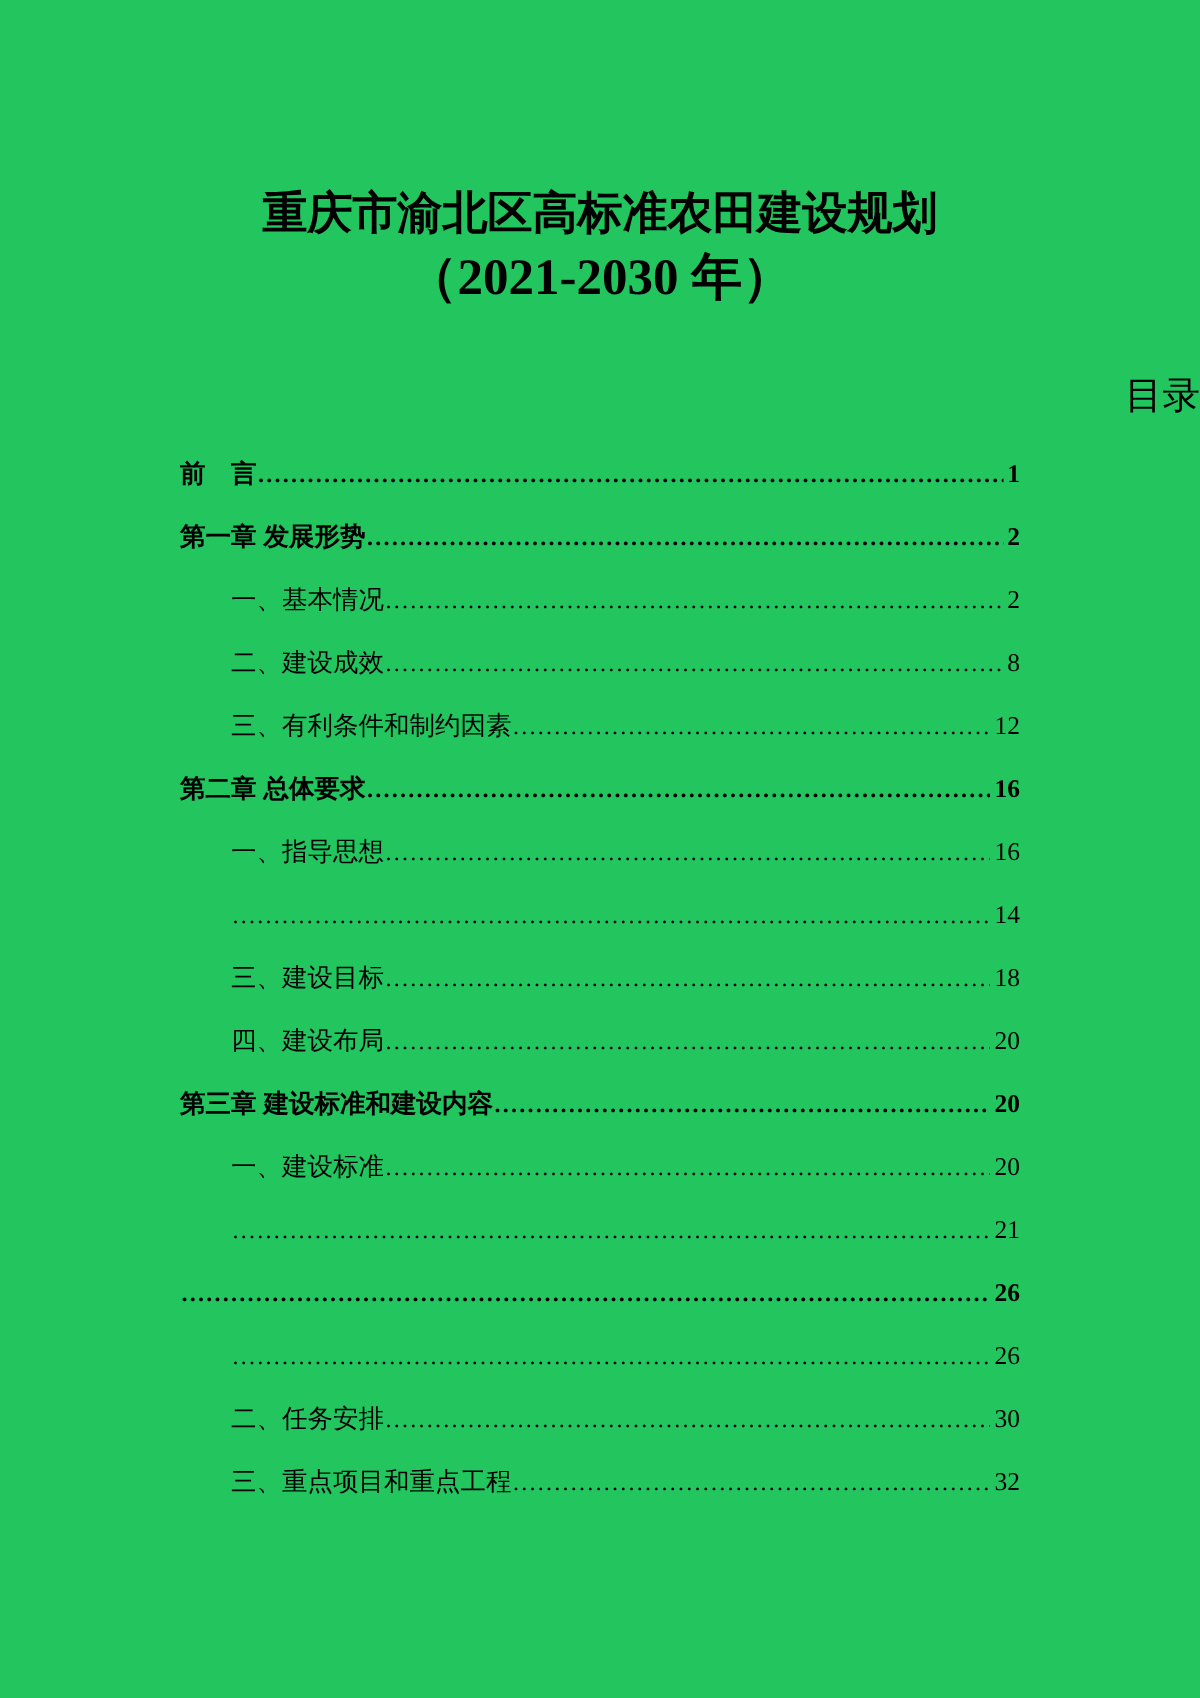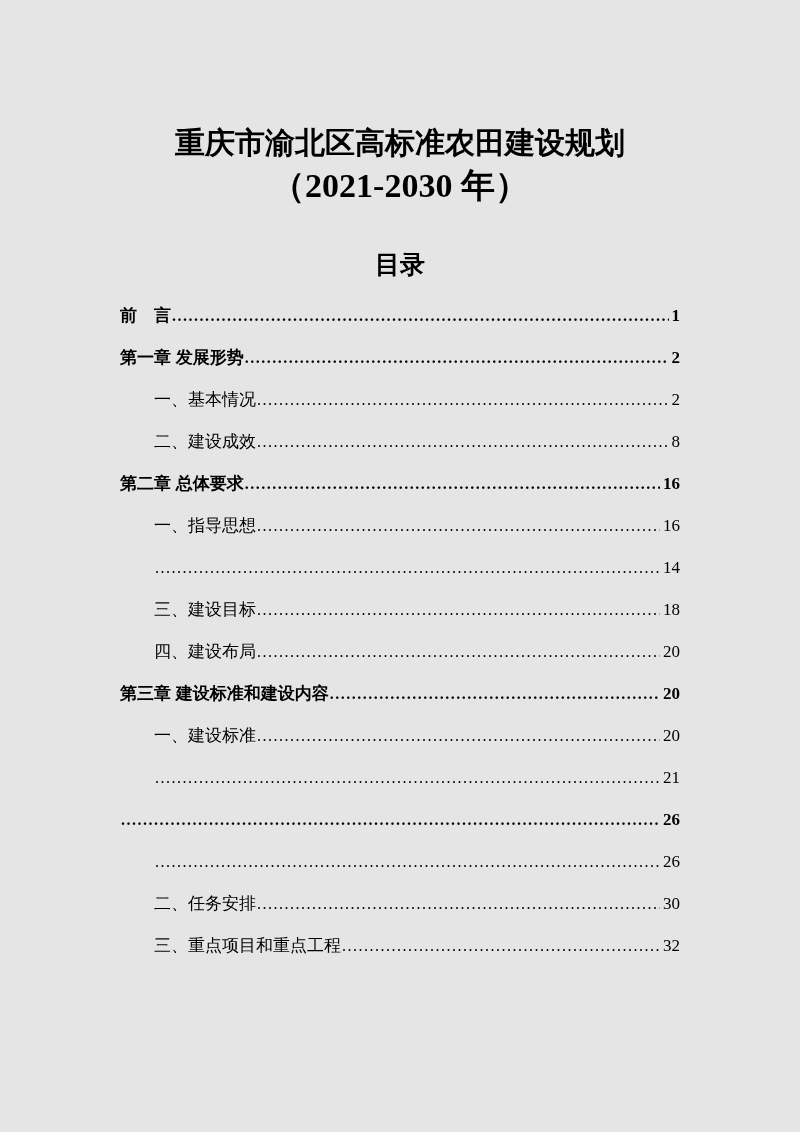--- a/index.html
+++ b/index.html
@@ -4,21 +4,21 @@
 <style>
   html, body {
     margin: 0;
     padding: 0;
     background: #ffffff;
   }
   .page {
     position: relative;
     width: 800px;
     height: 1132px;
-    background: #e5e5e5;
+    background: #22c55e;
     color: #000000;
     overflow: hidden;
   }
   .doc-title {
     padding-top: 126px;
     text-align: center;
     font-family: "Liberation Serif", "DejaVu Serif", serif;
     font-weight: bold;
     font-size: 30px;
     line-height: 1.15;
@@ -27,23 +27,23 @@
   .doc-subtitle {
     margin-top: 6px;
     text-align: center;
     font-family: "Liberation Serif", "DejaVu Serif", serif;
     font-weight: bold;
     font-size: 34px;
     line-height: 1.1;
   }
   .toc-heading {
     margin-top: 46px;
-    text-align: center;
+    text-align: right;
     font-family: "Liberation Sans", "DejaVu Sans", sans-serif;
-    font-weight: bold;
+    font-weight: normal;
     font-size: 25px;
     line-height: 1.15;
   }
   .toc {
     margin: 16px 120px 0 120px;
   }
   .toc-row {
     display: flex;
     align-items: baseline;
     height: 42px;
@@ -107,20 +107,25 @@
       <span class="toc-dots"></span>
       <span class="toc-page">2</span>
     </div>
 
     <div class="toc-row section">
       <span class="toc-label">二、建设成效</span>
       <span class="toc-dots"></span>
       <span class="toc-page">8</span>
     </div>
 
+    <div class="toc-row section">
+      <span class="toc-label">三、有利条件和制约因素</span>
+      <span class="toc-dots"></span>
+      <span class="toc-page">12</span>
+    </div>
 
     <div class="toc-row chapter">
       <span class="toc-label">第二章 总体要求</span>
       <span class="toc-dots"></span>
       <span class="toc-page">16</span>
     </div>
 
     <div class="toc-row section">
       <span class="toc-label">一、指导思想</span>
       <span class="toc-dots"></span>

